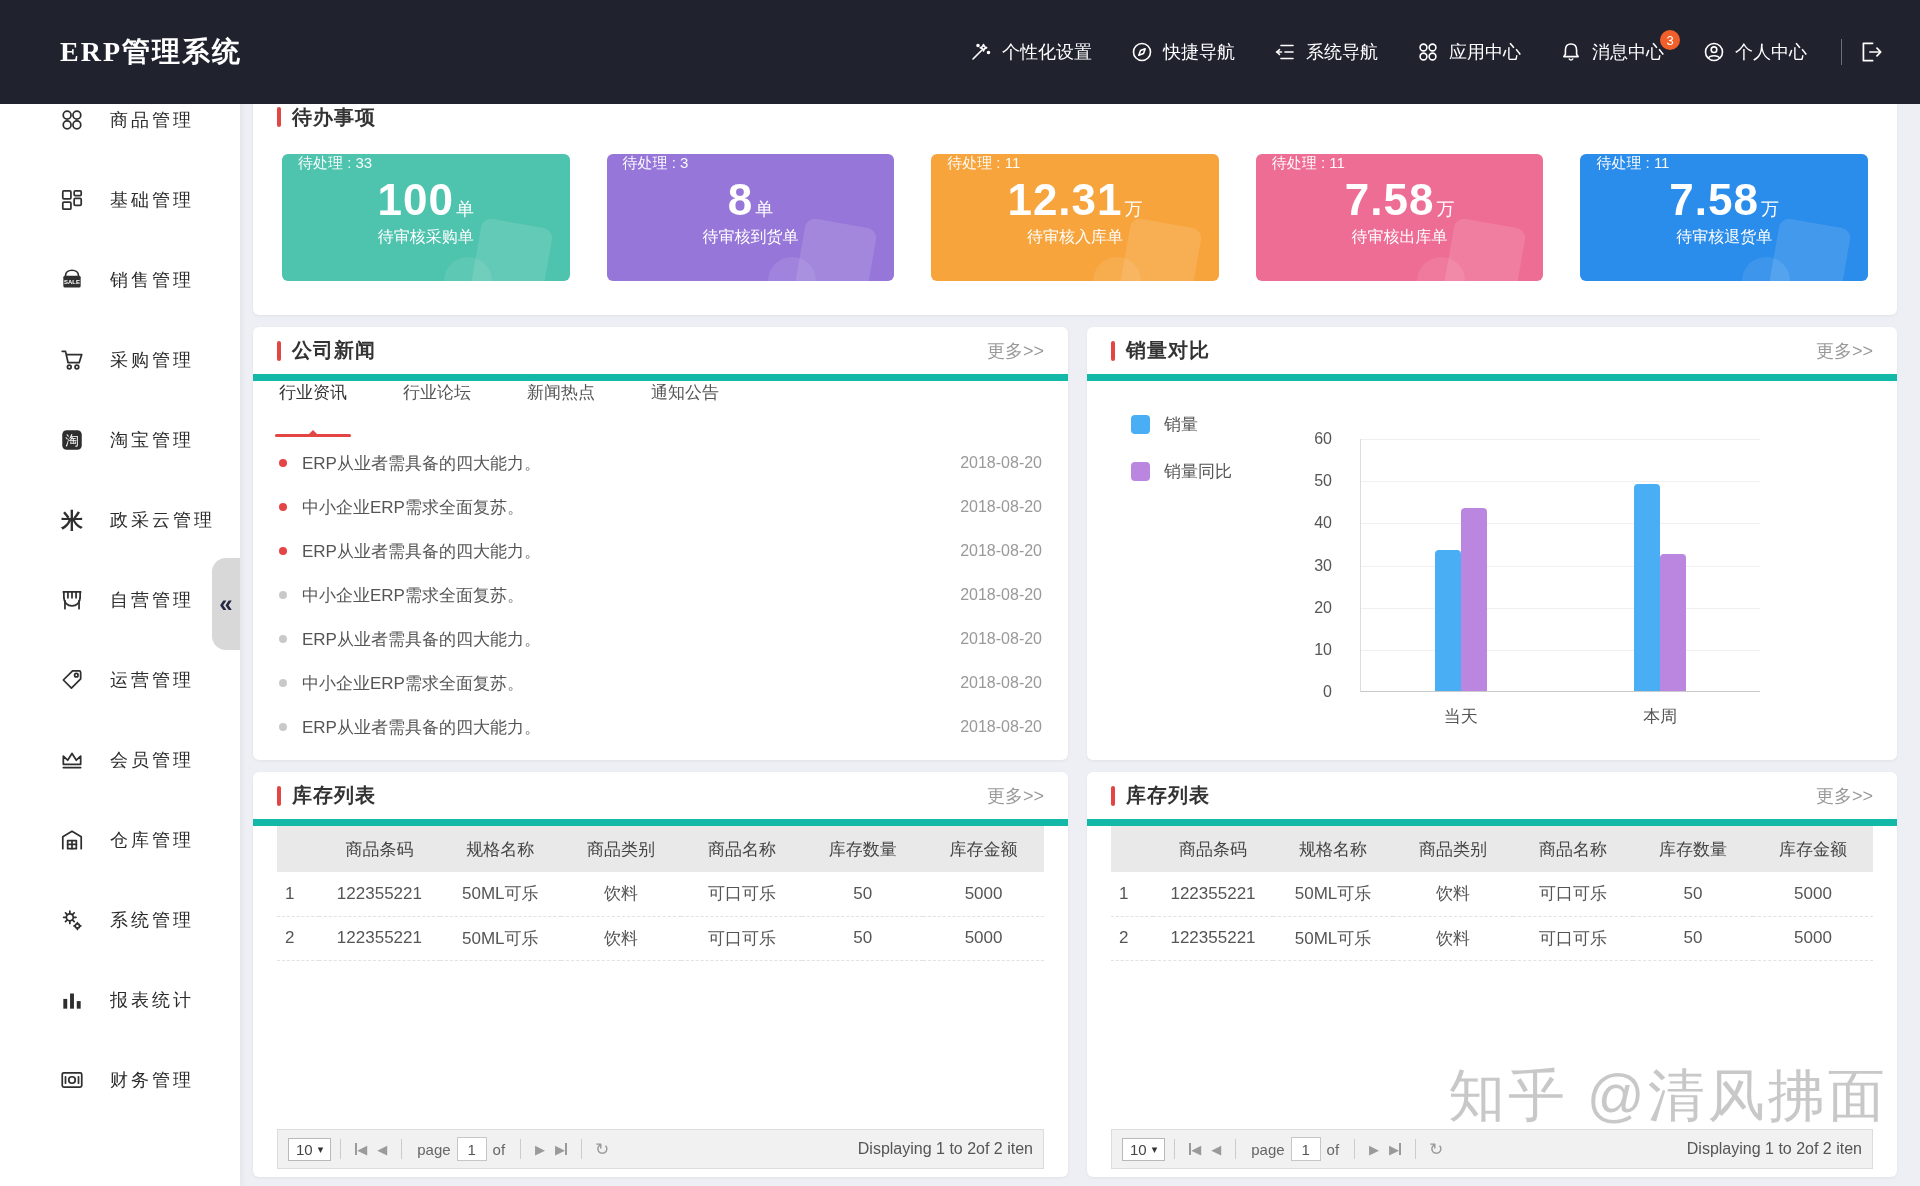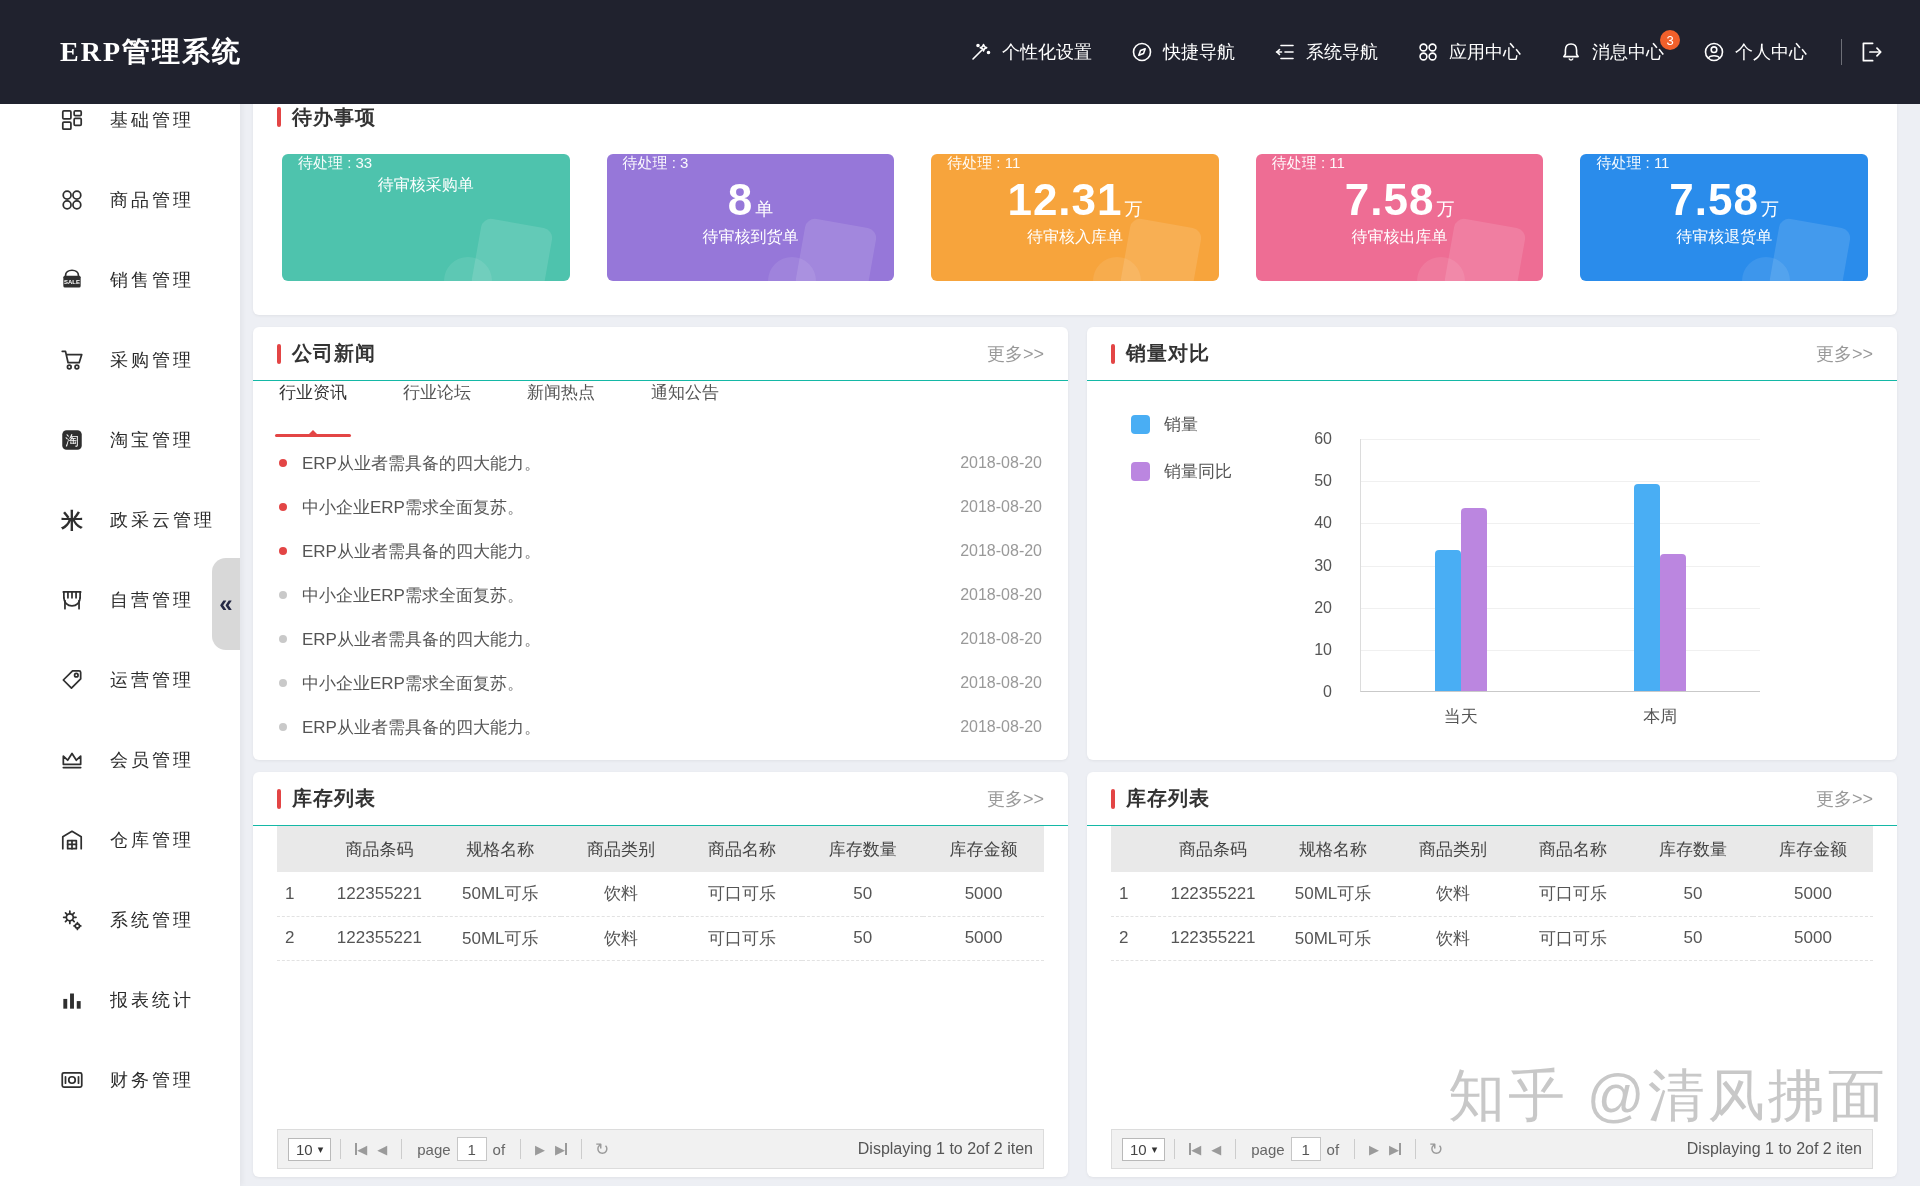--- a/index.html
+++ b/index.html
@@ -27,21 +27,21 @@
   
   .main { position:absolute; left:240px; top:80px; right:0; bottom:0; background:#edeff4; }
   .panel { position:absolute; background:#fff; border-radius:6px; box-shadow:0 1px 3px rgba(0,0,0,.06); }
   #panel-todo   { left:13px;  top:10px;  width:1644px; height:225px; }
   #panel-news   { left:13px;  top:247px; width:815px;  height:433px; }
   #panel-sales  { left:847px; top:247px; width:810px;  height:433px; }
   #panel-stock-l{ left:13px;  top:692px; width:815px;  height:405px; }
   #panel-stock-r{ left:847px; top:692px; width:810px;  height:405px; }
 
   .panel-head { height:54px; display:flex; align-items:center; padding:0 24px; }
-  .panel-head.with-line { border-bottom:1px solid #14b8a6; }
+  .panel-head.with-line { border-bottom:7px solid #14b8a6; }
   .red-bar { width:4px; height:20px; background:#e34545; border-radius:2px; margin-right:11px; }
   .panel-title { font-size:20px; font-weight:bold; color:#333; letter-spacing:1px; }
   .more-link { margin-left:auto; color:#999; font-size:18px; cursor:pointer; }
 
   
   .cards-row { display:flex; gap:37px; padding:10px 29px 0 29px; }
   .todo-card { width:292px; height:127px; border-radius:6px; color:#fff; position:relative; padding:0 16px; overflow:hidden; cursor:pointer; }
   .pending { font-size:15px; color:rgba(255,255,255,.95); position:relative; z-index:2; }
   .big-line { text-align:center; margin-top:2px; position:relative; z-index:2; }
   .big-num { font-size:44px; font-weight:bold; letter-spacing:1px; }
@@ -169,41 +169,41 @@
           <path d="M17.5 8.5L21 12l-3.5 3.5"></path>
         </svg>
     </div>
   </div>
 </div>
 
 <div class="sidebar">
   <div class="side-item">
     <span class="side-icon">
         <svg class="dsvg" viewBox="0 0 24 24">
+          <circle cx="7.5" cy="7.5" r="3.6"></circle>
+          <circle cx="16.5" cy="7.5" r="3.6"></circle>
+          <circle cx="7.5" cy="16.5" r="3.6"></circle>
+          <circle cx="16.5" cy="16.5" r="3.6"></circle>
+        </svg>
+      </span>
+    <span class="side-label">商品管理</span>
+  </div>
+  <div class="side-item">
+    <span class="side-icon">
+        <svg class="dsvg" viewBox="0 0 24 24">
           <rect x="3.5" y="3.5" width="7.5" height="7.5" rx="1"></rect>
           <rect x="14" y="3.5" width="6.5" height="4.5" rx="1"></rect>
           <rect x="14" y="10.5" width="6.5" height="6.5" rx="1"></rect>
           <rect x="3.5" y="14" width="7.5" height="6.5" rx="1"></rect>
         </svg>
       </span>
     <span class="side-label">基础管理</span>
   </div>
   <div class="side-item">
     <span class="side-icon">
-        <svg class="dsvg" viewBox="0 0 24 24">
-          <circle cx="7.5" cy="7.5" r="3.6"></circle>
-          <circle cx="16.5" cy="7.5" r="3.6"></circle>
-          <circle cx="7.5" cy="16.5" r="3.6"></circle>
-          <circle cx="16.5" cy="16.5" r="3.6"></circle>
-        </svg>
-      </span>
-    <span class="side-label">商品管理</span>
-  </div>
-  <div class="side-item">
-    <span class="side-icon">
         <svg viewBox="0 0 24 24">
           <path class="dsvg" d="M6 8c0-3 2.7-5 6-5s6 2 6 5"></path>
           <rect x="4" y="8" width="16" height="11" rx="1.5" fill="#2f2f2f"></rect>
           <text x="12" y="15.8" font-size="5.5" fill="#fff" text-anchor="middle" font-family="Liberation Sans, sans-serif" font-weight="bold">SALE</text>
         </svg>
       </span>
     <span class="side-label">销售管理</span>
   </div>
   <div class="side-item">
     <span class="side-icon">
@@ -311,20 +311,21 @@
 
   <div class="panel" id="panel-todo">
     <div class="panel-head">
       <span class="red-bar"></span>
       <span class="panel-title">待办事项</span>
     </div>
     <div class="cards-row">
       <div class="todo-card" style="background: rgb(78, 195, 173);">
         <div class="ghost"></div>
         <div class="pending">待处理 : 33</div>
+        <div class="big-line"><span class="big-num">100</span><span class="big-unit">单</span></div>
         <div class="card-caption">待审核采购单</div>
       </div>
       <div class="todo-card" style="background: rgb(150, 119, 217);">
         <div class="ghost"></div>
         <div class="pending">待处理 : 3</div>
         <div class="big-line"><span class="big-num">8</span><span class="big-unit">单</span></div>
         <div class="card-caption">待审核到货单</div>
       </div>
       <div class="todo-card" style="background: rgb(247, 164, 60);">
         <div class="ghost"></div>

